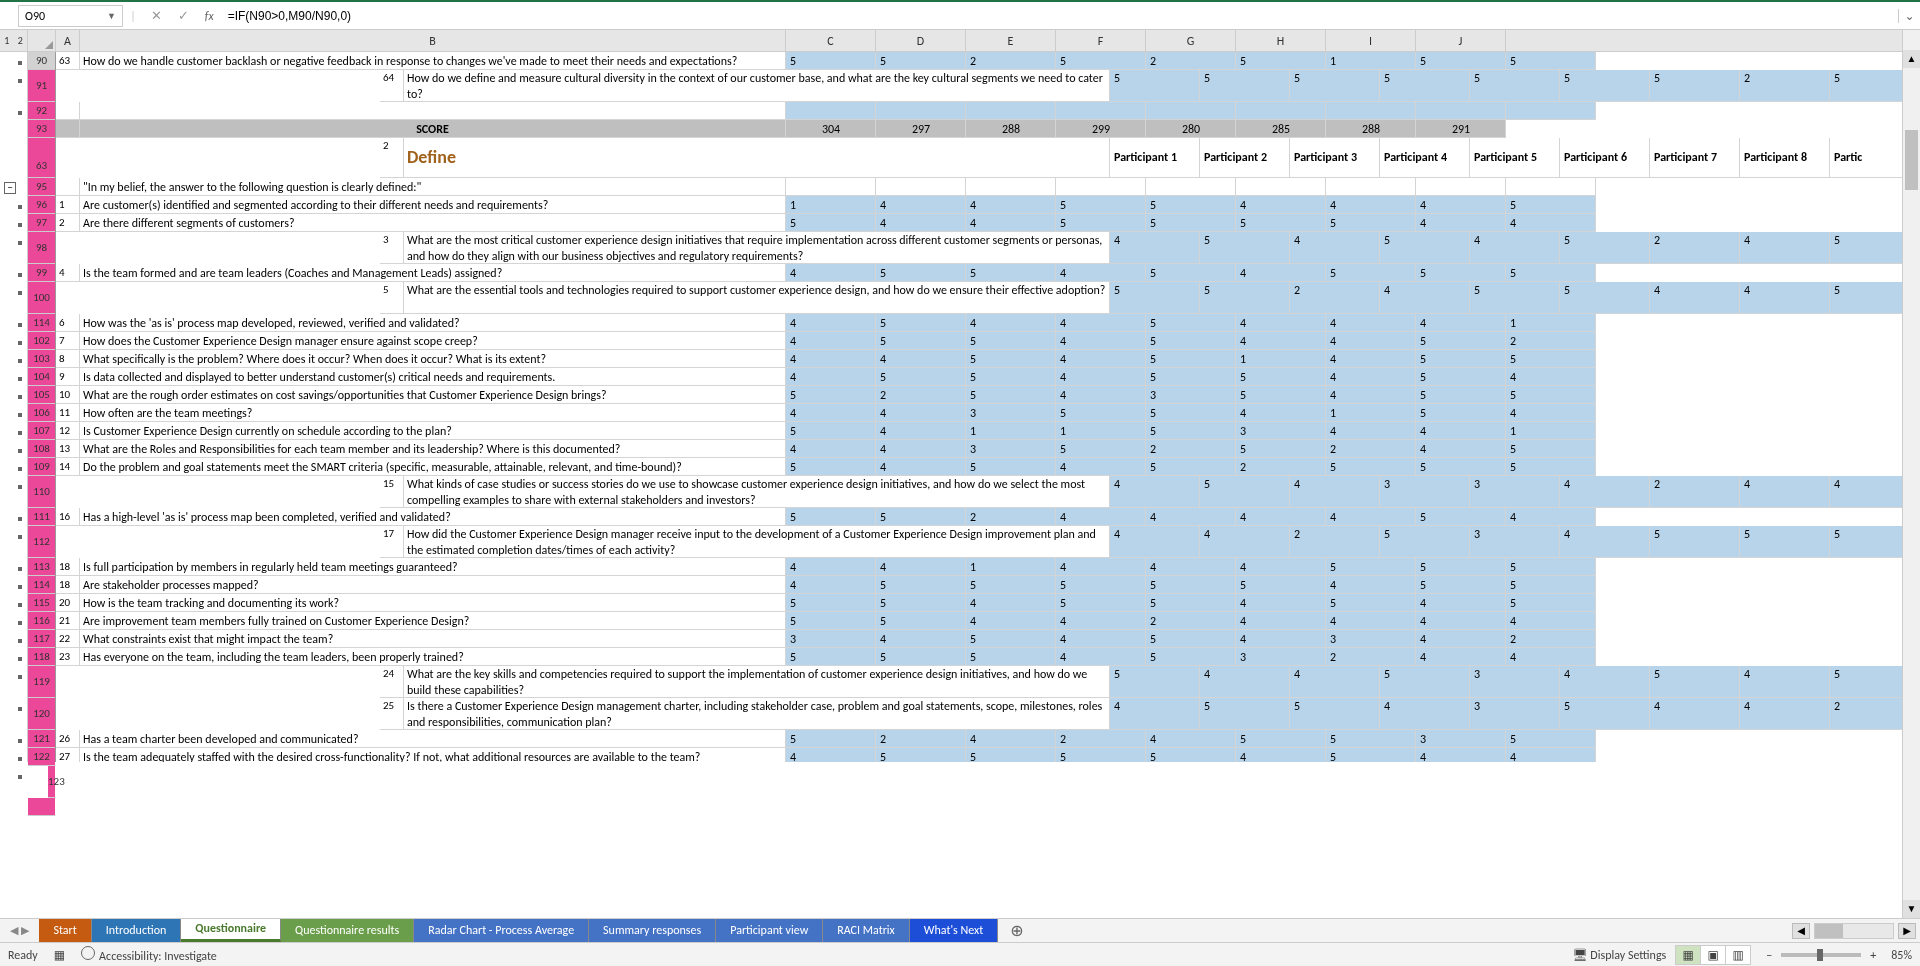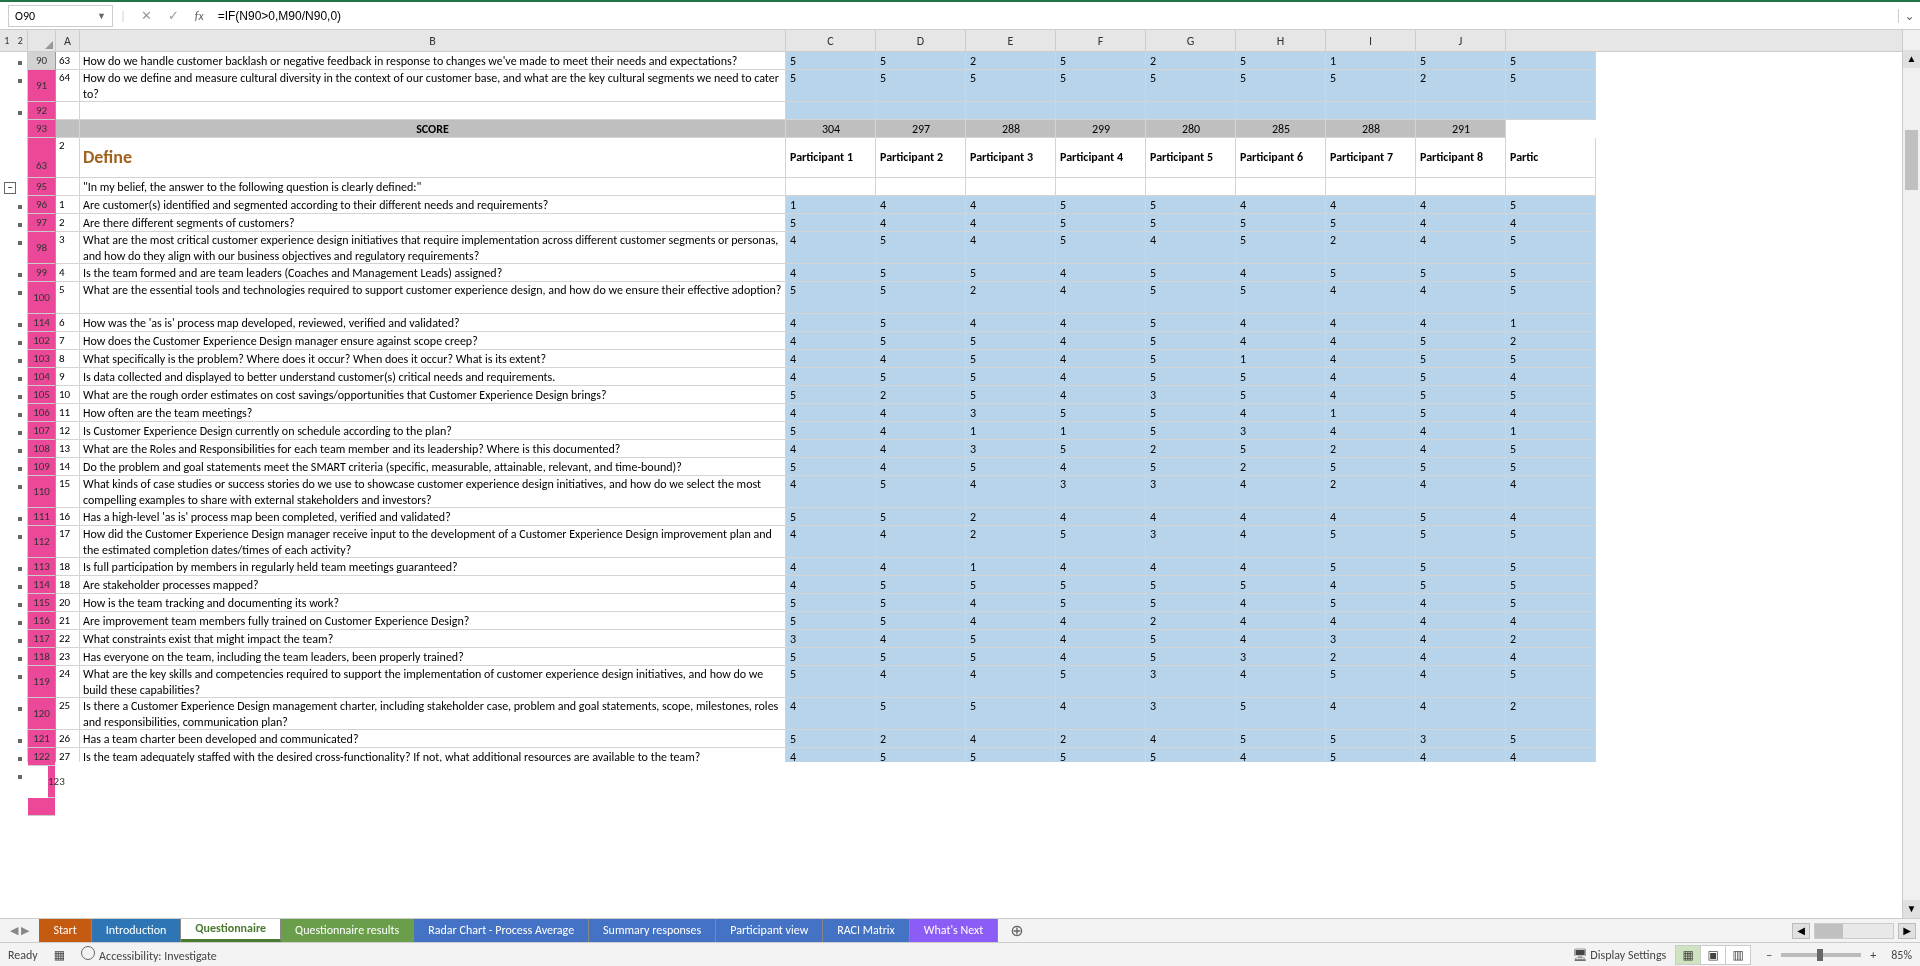--- a/index.html
+++ b/index.html
@@ -1,20 +1,20 @@
 <!DOCTYPE html>
 <html><head>
 <meta charset="utf-8">
 <style>
 * { box-sizing: border-box; margin: 0; padding: 0; }
 body { font-family: Calibri, Arial, sans-serif; font-size: 12px; background: #fff; overflow: hidden; width: 1920px; height: 966px; position: relative; }
 
 
 .formula-bar { height: 28px; border-bottom: 1px solid #ccc; display: flex; align-items: center; background: #fff; }
-.name-box { width: 105px; height: 22px; border: 1px solid #ccc; margin-left: 8px; display: flex; align-items: center; padding: 0 6px; font-size: 12px; gap: 33px; }
+.name-box { width: 105px; height: 22px; border: 1px solid #ccc; margin-left: 18px; display: flex; align-items: center; padding: 0 6px; font-size: 12px; gap: 33px; }
 .name-box .dropdown { margin-left: auto; color: #666; font-size: 9px; }
 .fb-sep { width: 20px; text-align: center; color: #ccc; }
 .fb-btn { padding: 0 8px; color: #999; font-size: 13px; }
 .fx-label { font-style: italic; color: #666; padding: 0 8px; }
 .formula-input { flex: 1; padding: 0 6px; font-size: 12px; border: none; outline: none; }
 .formula-expand { width: 22px; text-align: center; color: #666; border-left: 1px solid #ccc; }
 
 
 .col-header-area { display: flex; height: 22px; border-bottom: 1px solid #ccc; background: #e6e6e6; }
 .outline-zone { width: 28px; display: flex; border-right: 1px solid #ccc; }
@@ -31,21 +31,21 @@
 
 .grid-body { display: flex; height: 710px; position: relative; }
 .outline-col { width: 28px; border-right: 1px solid #ccc; position: relative; }
 .outline-minus { position: absolute; left: 4px; width: 12px; height: 12px; border: 1px solid #666; text-align: center; line-height: 10px; font-size: 11px; background: #fff; }
 .outline-dot { position: absolute; left: 18px; width: 4px; height: 4px; background: #666; }
 .rownum-col { width: 28px; border-right: 1px solid #999; }
 .rownum { height: 18px; text-align: center; line-height: 18px; font-size: 11px; color: #333; background: #ec4899; border-bottom: 1px solid #ccc; }
 .rownum.sel { background: #d2d2d2; }
 .data-area { flex: 1; overflow: hidden; position: relative; }
 .row { display: flex; height: 18px; }
-.row.tall { height: 32px; }
+.row.tall { height: 32px; justify-content: flex-end; }
 .cell { border-right: 1px solid #d4d4d4; border-bottom: 1px solid #d4d4d4; padding: 0 3px; white-space: nowrap; overflow: hidden; line-height: 18px; font-size: 12px; }
 .row.tall .cell { line-height: 16px; white-space: normal; padding-top: 0; }
 .cell.A { width: 24px; text-align: left; font-size: 11px; }
 .cell.B { width: 706px; }
 .cell.D { width: 90px; text-align: left; padding-left: 4px; }
 .blue { background: #b8d4ea; }
 .score-row .cell { background: #bfbfbf; font-weight: bold; }
 .score-row .cell.D { text-align: center; font-weight: normal; }
 .define-hdr { color: #a0621c; font-weight: bold; font-size: 18px; }
 .part-hdr { font-weight: bold; text-align: right; padding-right: 6px; }
@@ -57,21 +57,21 @@
 .tabs { display: flex; height: 100%; }
 .tab { padding: 0 14px; line-height: 22px; font-size: 12px; color: #fff; border-right: 1px solid #888; cursor: pointer; }
 .tab.t0 { background: #c55a11; }
 .tab.t1 { background: #2e75b6; }
 .tab.active { background: #fff; color: #4a7a2e; font-weight: bold; border-bottom: 3px solid #4a7a2e; line-height: 19px; }
 .tab.t3 { background: #6a9e4a; color: #fff; }
 .tab.t4 { background: #4472c4; }
 .tab.t5 { background: #4472c4; }
 .tab.t6 { background: #4472c4; }
 .tab.t7 { background: #4472c4; }
-.tab.t8 { background: #8b5cf6; }
+.tab.t8 { background: #1d4ed8; }
 .tab-add { padding: 0 12px; color: #666; font-size: 16px; line-height: 22px; }
 .hscroll { margin-left: auto; display: flex; align-items: center; gap: 4px; padding-right: 4px; }
 .hscroll-btn { width: 18px; height: 16px; background: #e0e0e0; border: 1px solid #bbb; text-align: center; line-height: 14px; font-size: 10px; }
 .hscroll-track { width: 80px; height: 16px; background: #e8e8e8; border: 1px solid #ccc; position: relative; }
 .hscroll-thumb { position: absolute; left: 0; width: 28px; height: 14px; background: #c0c0c0; }
 
 
 .status-bar { height: 24px; position: absolute; bottom: 0; left: 0; right: 0; background: #f3f3f3; border-top: 1px solid #ccc; display: flex; align-items: center; font-size: 12px; color: #444; padding: 0 8px; }
 .status-left { display: flex; gap: 16px; align-items: center; }
 .acc-icon { display: inline-block; width: 14px; height: 14px; border: 1px solid #666; border-radius: 50%; position: relative; margin-right: 4px; }

